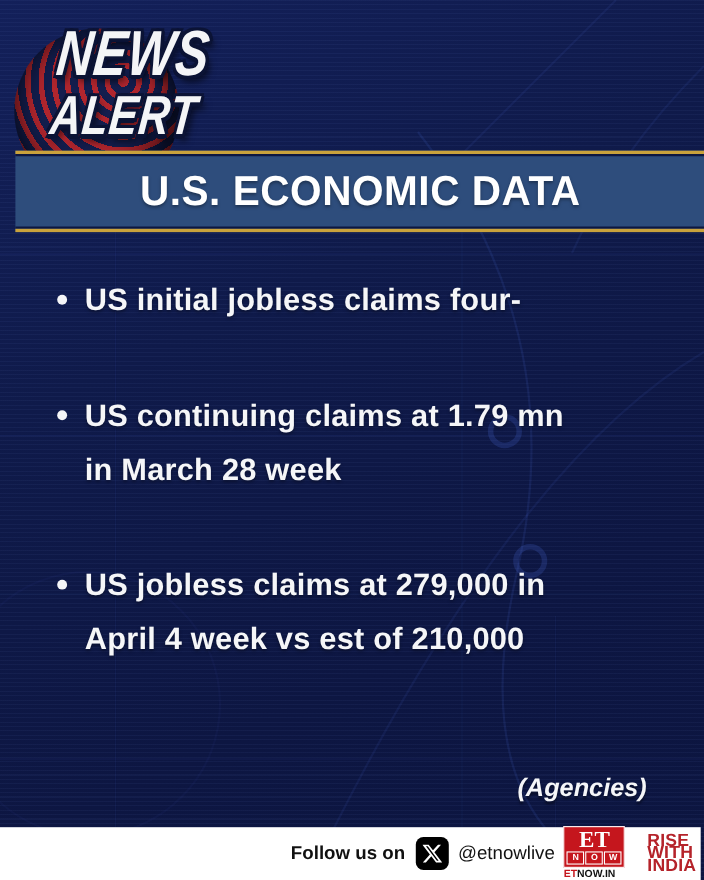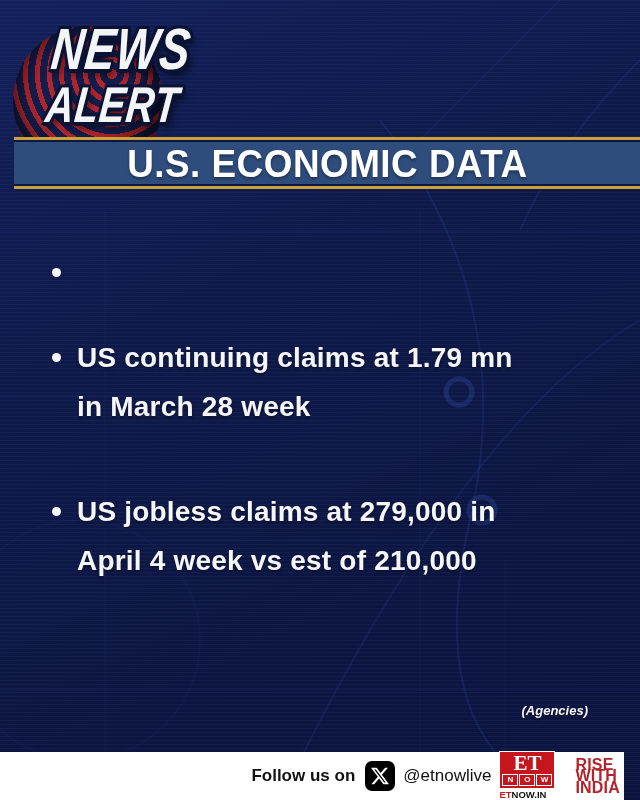--- a/index.html
+++ b/index.html
@@ -31,50 +31,50 @@
     text-shadow:
       -3px -3px 0 #0b1335, 3px -3px 0 #0b1335, -3px 3px 0 #0b1335, 3px 3px 0 #0b1335,
       0 4px 0 #0b1335, 4px 0 0 #0b1335, 5px 6px 8px rgba(0,0,0,0.65);
     line-height: 1;
   }
   .logo-line1 { font-size: 58px; letter-spacing: 1px; }
   .logo-line2 { font-size: 50px; letter-spacing: 1px; margin-top: 2px; }
 
   
   .title-band {
-    position: absolute; left: 14px; right: 0; top: 137px; height: 52px; z-index: 4;
+    position: absolute; left: 14px; right: 0; top: 137px; height: 74px; z-index: 4;
     background: #2e4d7c;
     border-top: 3px solid #c9a23c; border-bottom: 3px solid #c9a23c;
     box-shadow: inset 0 2px 0 #0d1740, inset 0 -2px 0 #0d1740;
-    display: flex; align-items: flex-end; justify-content: center;
+    display: flex; align-items: center; justify-content: center;
   }
   .title-band .title {
     color: #ffffff; font-size: 38px; font-weight: bold; letter-spacing: 0.5px;
     transform: scaleX(0.97); white-space: nowrap;
     text-shadow: 0 2px 3px rgba(0,0,0,0.35);
   }
 
   
   .bullets { position: absolute; left: 52px; right: 30px; top: 248px; z-index: 3; }
   .bullet { display: flex; margin-bottom: 56px; }
   .dot {
     flex: 0 0 auto; width: 9px; height: 9px; border-radius: 50%;
     background: #f5f6f8; margin: 20px 16px 0 0;
   }
   .bullet .lines { color: #f5f6f8; font-size: 28px; font-weight: bold; line-height: 49px; letter-spacing: 0.2px; text-shadow: 0 2px 3px rgba(0,0,0,0.35); }
 
   .agencies {
     position: absolute; right: 52px; top: 703px; z-index: 3;
-    color: #f5f6f8; font-size: 13px; font-weight: bold; font-style: italic;
+    color: #f5f6f8; font-size: 23px; font-weight: bold; font-style: italic;
     text-shadow: 0 2px 2px rgba(0,0,0,0.4);
   }
 
   
   .footer {
-    position: absolute; left: 0; right: 16px; bottom: 0; height: 48px; z-index: 5;
+    position: absolute; left: 0; right: 3px; bottom: 0; height: 48px; z-index: 5;
     background: #ffffff; display: flex; align-items: center; justify-content: flex-end;
     padding-right: 2px;
   }
   .follow-label { color: #111; font-size: 17px; font-weight: bold; margin-right: 10px; }
   .x-badge {
     width: 30px; height: 30px; border-radius: 7px; background: #000;
     display: flex; align-items: center; justify-content: center; margin-right: 8px;
   }
   .x-badge svg { width: 18px; height: 18px; display: block; }
   .handle { color: #111; font-size: 17px; font-weight: normal; margin-right: 8px; }
@@ -138,20 +138,21 @@
   </div>
 
   <div class="title-band">
     <div class="title">U.S. ECONOMIC DATA</div>
   </div>
 
   <div class="bullets">
     <div class="bullet">
       <span class="dot"></span>
       <div class="lines">
+        <div>US initial jobless claims four-</div>
       </div>
     </div>
     <div class="bullet">
       <span class="dot"></span>
       <div class="lines">
         <div>US continuing claims at 1.79 mn</div>
         <div>in March 28 week</div>
       </div>
     </div>
     <div class="bullet">

